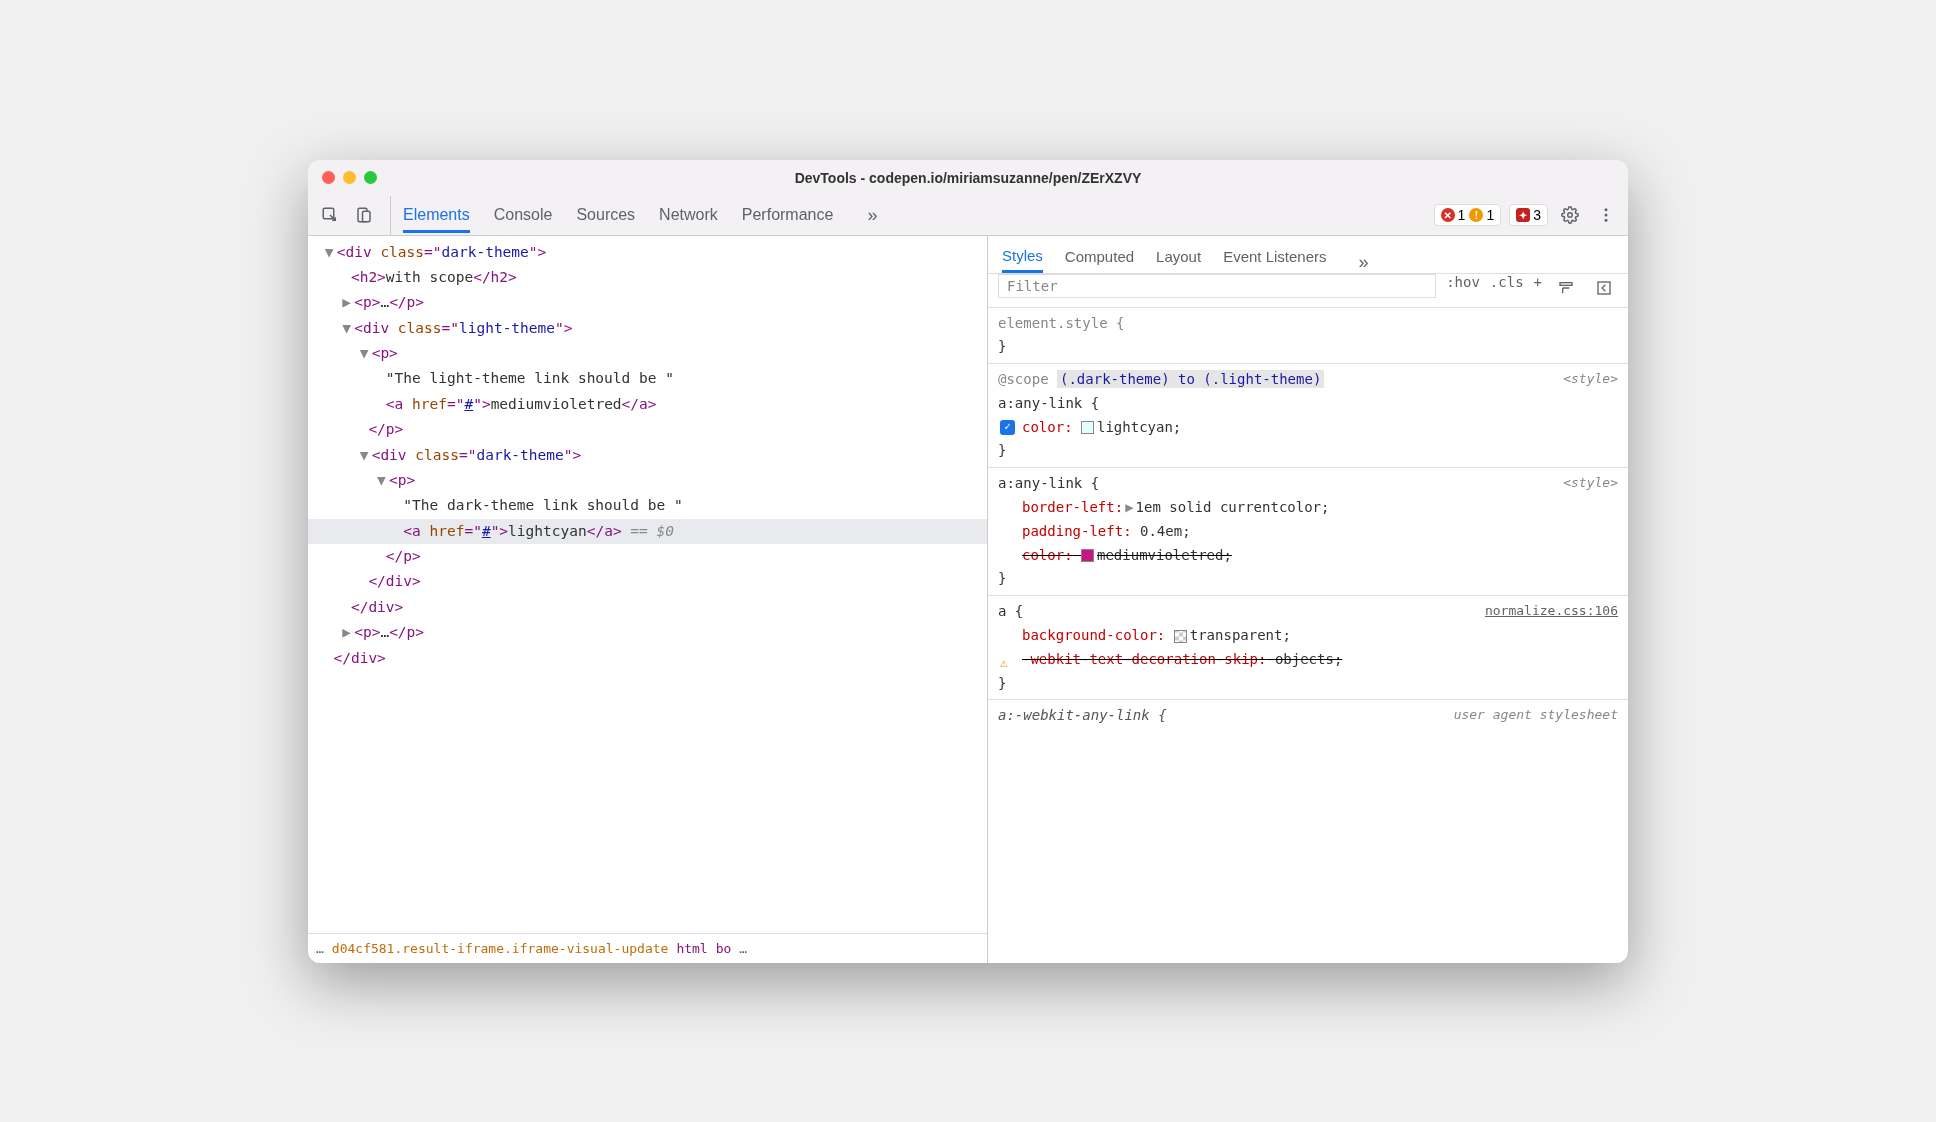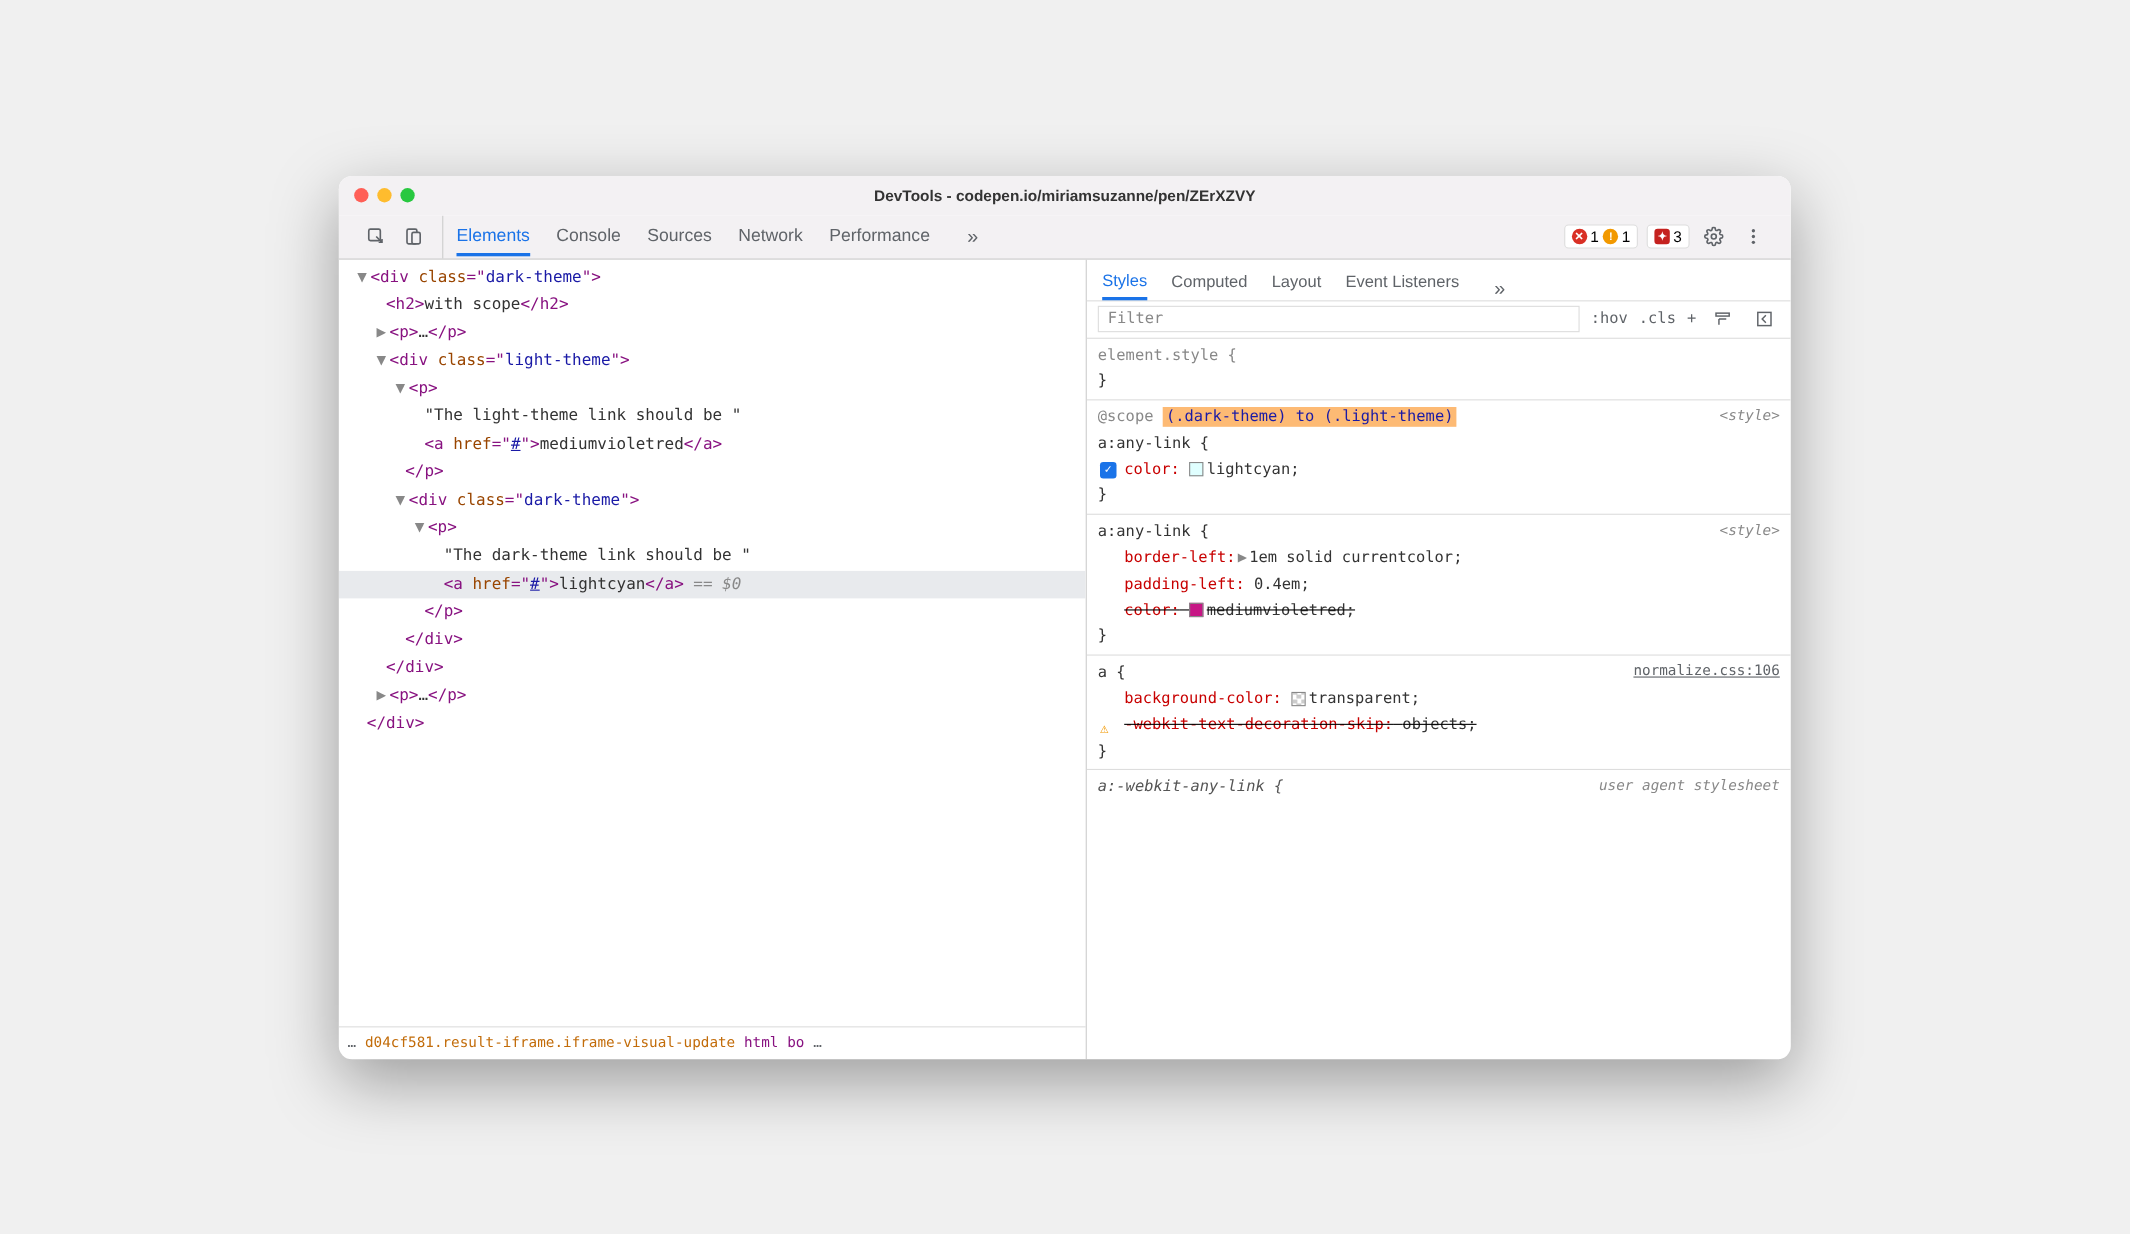--- a/index.html
+++ b/index.html
@@ -42,21 +42,21 @@
   font-size: 14px;
   font-weight: 600;
   color: #333;
 }
 .toolbar {
   height: 40px;
   background: #f3f1f3;
   border-bottom: 1px solid #ccc;
   display: flex;
   align-items: center;
-  padding: 0 20px;
+  padding: 0 8px;
 }
 .toolbar-left { display: flex; align-items: center; gap: 6px; padding-right: 12px; border-right: 1px solid #ccc; margin-right: 12px; height:100%; }
 .icon-btn {
   width: 28px; height: 28px;
   display: flex; align-items: center; justify-content: center;
   color: #5f6368; cursor: pointer;
 }
 .tabs-main { display: flex; gap: 24px; align-items: center; flex: 1; }
 .tab-main { font-size: 16px; color: #5f6368; cursor: pointer; padding: 8px 0; }
 .tab-main.active { color: #1a73e8; border-bottom: 3px solid #1a73e8; padding-bottom: 6px; }
@@ -100,30 +100,30 @@
   gap: 8px;
   overflow:hidden;
 }
 .bc-item { white-space:nowrap; }
 .bc-orange { color: #c26c0a; }
 .bc-purple { color: #881280; }
 .right-panel { flex: 1; display:flex; flex-direction:column; }
 .sub-tabs { height: 38px; border-bottom: 1px solid #ddd; display:flex; align-items:flex-end; gap: 22px; padding: 0 14px; }
 .sub-tab { font-size: 15px; color:#5f6368; cursor:pointer; padding: 8px 0; }
 .sub-tab.active { color:#1a73e8; border-bottom: 3px solid #1a73e8; padding-bottom:6px; }
-.styles-toolbar { height:34px; border-bottom:1px solid #ddd; display:flex; align-items:center; padding:0 10px; gap: 10px; }
+.styles-toolbar { height:34px; border-bottom:1px solid #ddd; display:flex; align-items:flex-start; padding:0 10px; gap: 10px; }
 .filter-input { flex:1; border:1px solid #ddd; padding:3px 8px; font-size:14px; color:#5f6368; font-family: Menlo, monospace;}
 .filter-input::placeholder {color:#888;}
 .styles-tool { font-family: Menlo, monospace; font-size:14px; color:#5f6368; cursor:pointer;}
 .styles-body { flex:1; overflow:auto; font-family: Menlo, Monaco, monospace; font-size:14px; line-height:1.7; }
 .rule-block { border-bottom: 1px solid #ddd; padding: 4px 10px; position:relative; }
 .rule-src { position:absolute; right:10px; top:4px; color:#888; font-style:italic; font-size:13px;}
 .rule-src.link { text-decoration: underline; font-style:normal; color:#5f6368;}
 .sel { color:#333; }
-.scope-hl { background:#fdba74; color:#1a1aa6; padding:1px 3px;}
+.scope-hl { background:#e5e5e5; color:#1a1aa6; padding:1px 3px;}
 .scope-kw { color:#888;margin-top:16px;}
 .prop-line { padding-left: 24px; position:relative;}
 .prop-name { color:#c80000; }
 .prop-val { color:#333; }
 .prop-struck { text-decoration: line-through; }
 .swatch { display:inline-block; width:13px; height:13px; border:1px solid #888; vertical-align:middle; margin-right:3px;}
 .chk { position:absolute; left:2px; top:4px; width:15px; height:15px; background:#1a73e8; border-radius:3px; display:flex; align-items:center; justify-content:center;}
 .chk::after { content:"✓"; color:#fff; font-size:11px; font-weight:bold;}
 .warn-ico { position:absolute; left:2px; top:4px; color:#f29900; font-size:13px;}
 .expand-tri { color:#888; margin: 0 2px;}

